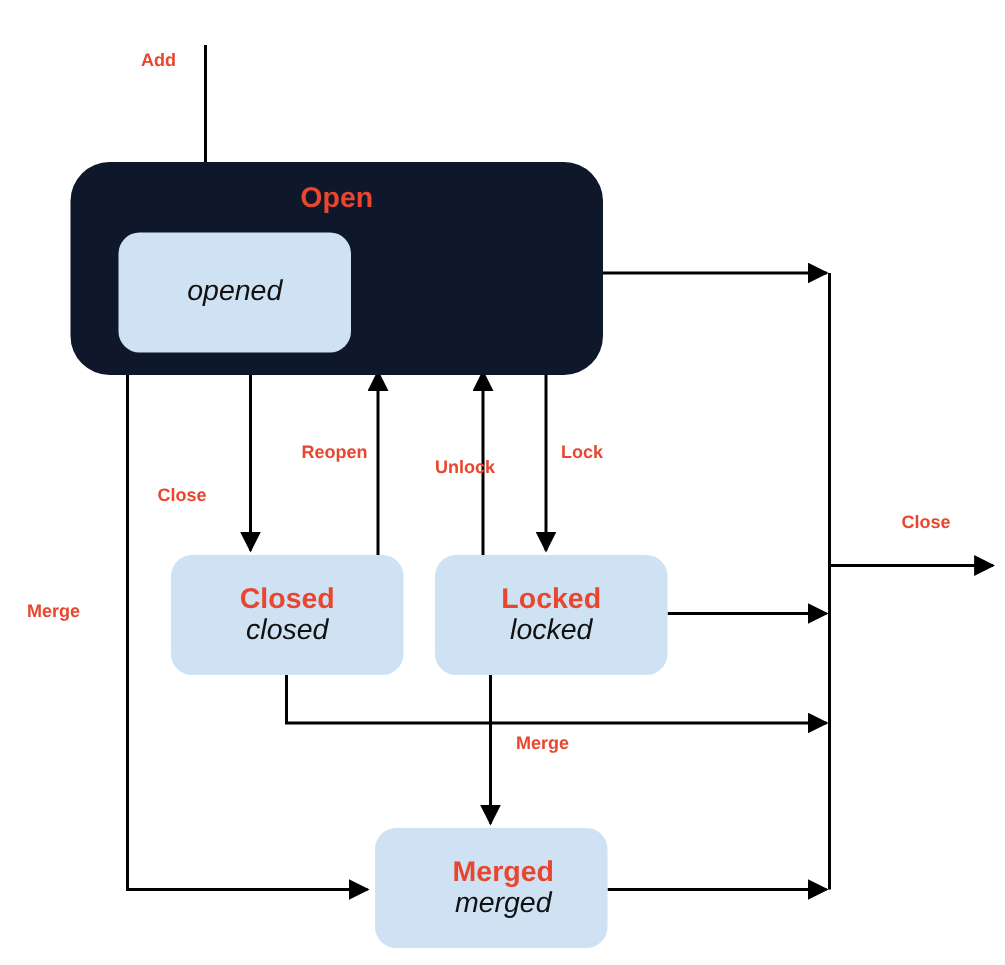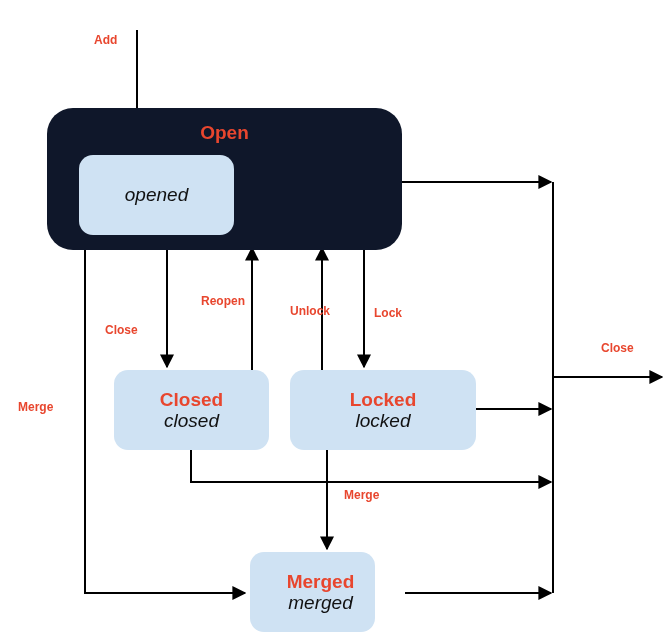--- a/index.html
+++ b/index.html
@@ -128,39 +128,39 @@
       <span class="label-italic">opened</span>
     </div>
 
   </div>
 
   <div class="node state-box" style="left:114px; top:370px; width:155px; height:80px;">
     <span class="label-bold">Closed</span>
     <span class="label-italic">closed</span>
   </div>
 
-  <div class="node state-box" style="left:290px; top:370px; width:186px; height:80px;">
+  <div class="node state-box" style="left:290px; top:370px; width:155px; height:80px;">
     <span class="label-bold">Locked</span>
     <span class="label-italic">locked</span>
   </div>
 
-  <div class="node state-box" style="left:250px; top:552px; width:125px; height:80px;padding-left:16px;">
+  <div class="node state-box" style="left:250px; top:552px; width:155px; height:80px;padding-left:16px;">
     <span class="label-bold">Merged</span>
     <span class="label-italic">merged</span>
   </div>
 
   <div class="edge-label" style="left:94px; top:33px;">Add</div>
 
   <div class="edge-label" style="left:105px; top:294px;margin-top:29px;">Close</div>
 
   <div class="edge-label" style="left:201px; top:294px;">Reopen</div>
 
   <div class="edge-label" style="left:290px; top:304px;">Unlock</div>
 
-  <div class="edge-label" style="left:374px; top:294px;margin-top:12px;">Lock</div>
+  <div class="edge-label" style="left:374px; top:294px;">Lock</div>
 
   <div class="edge-label" style="left:18px; top:400px;">Merge</div>
 
   <div class="edge-label" style="left:344px; top:488px;">Merge</div>
 
   <div class="edge-label" style="left:601px; top:341px;">Close</div>
 
 </div>
 
 </body></html>

